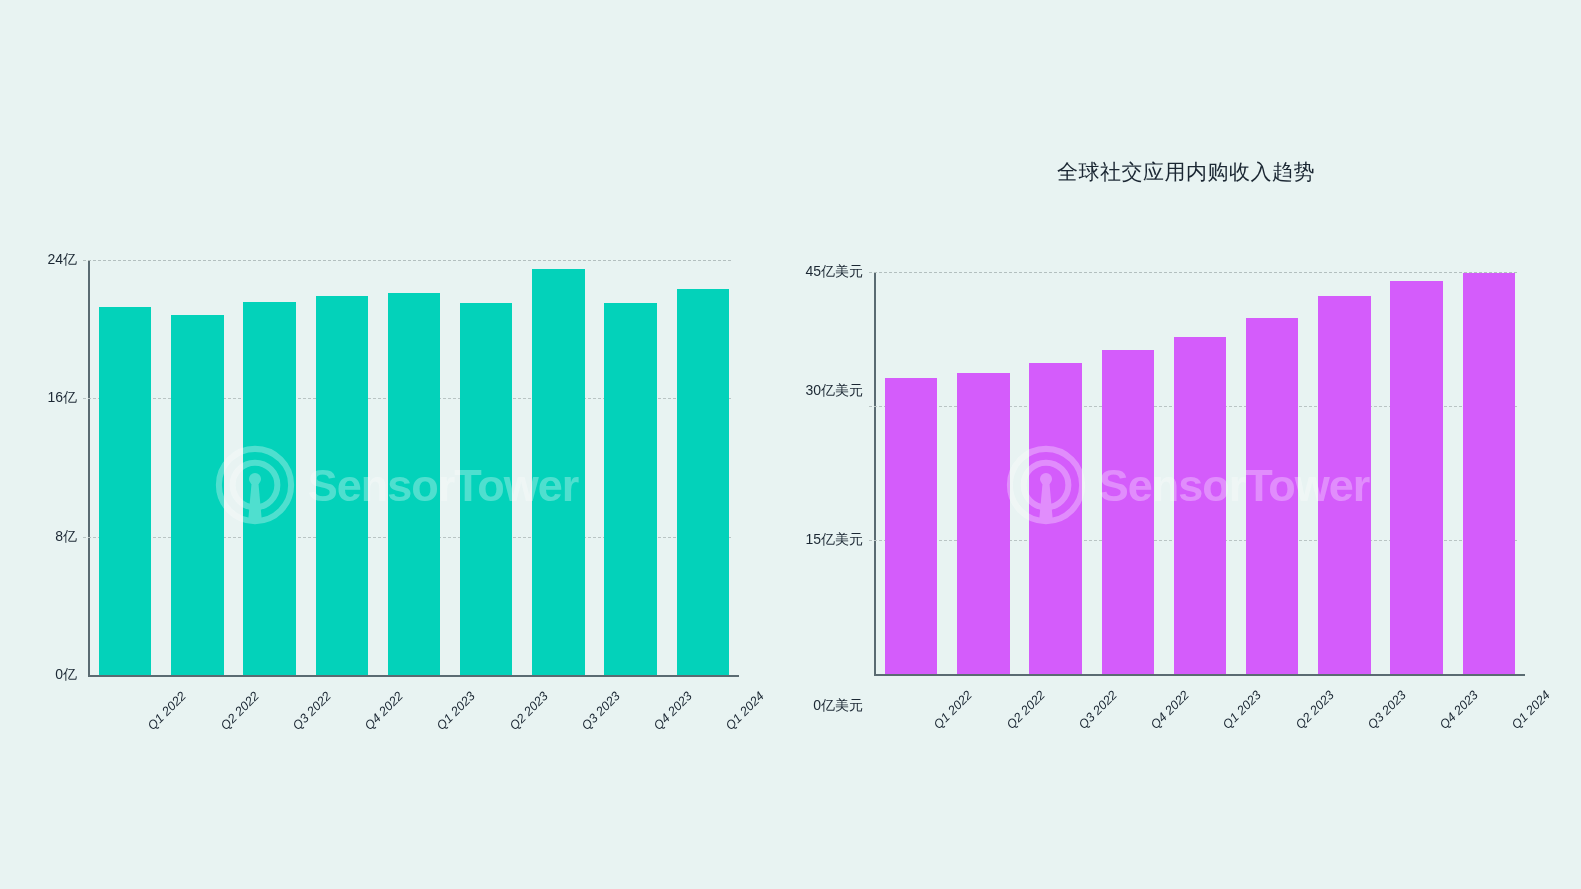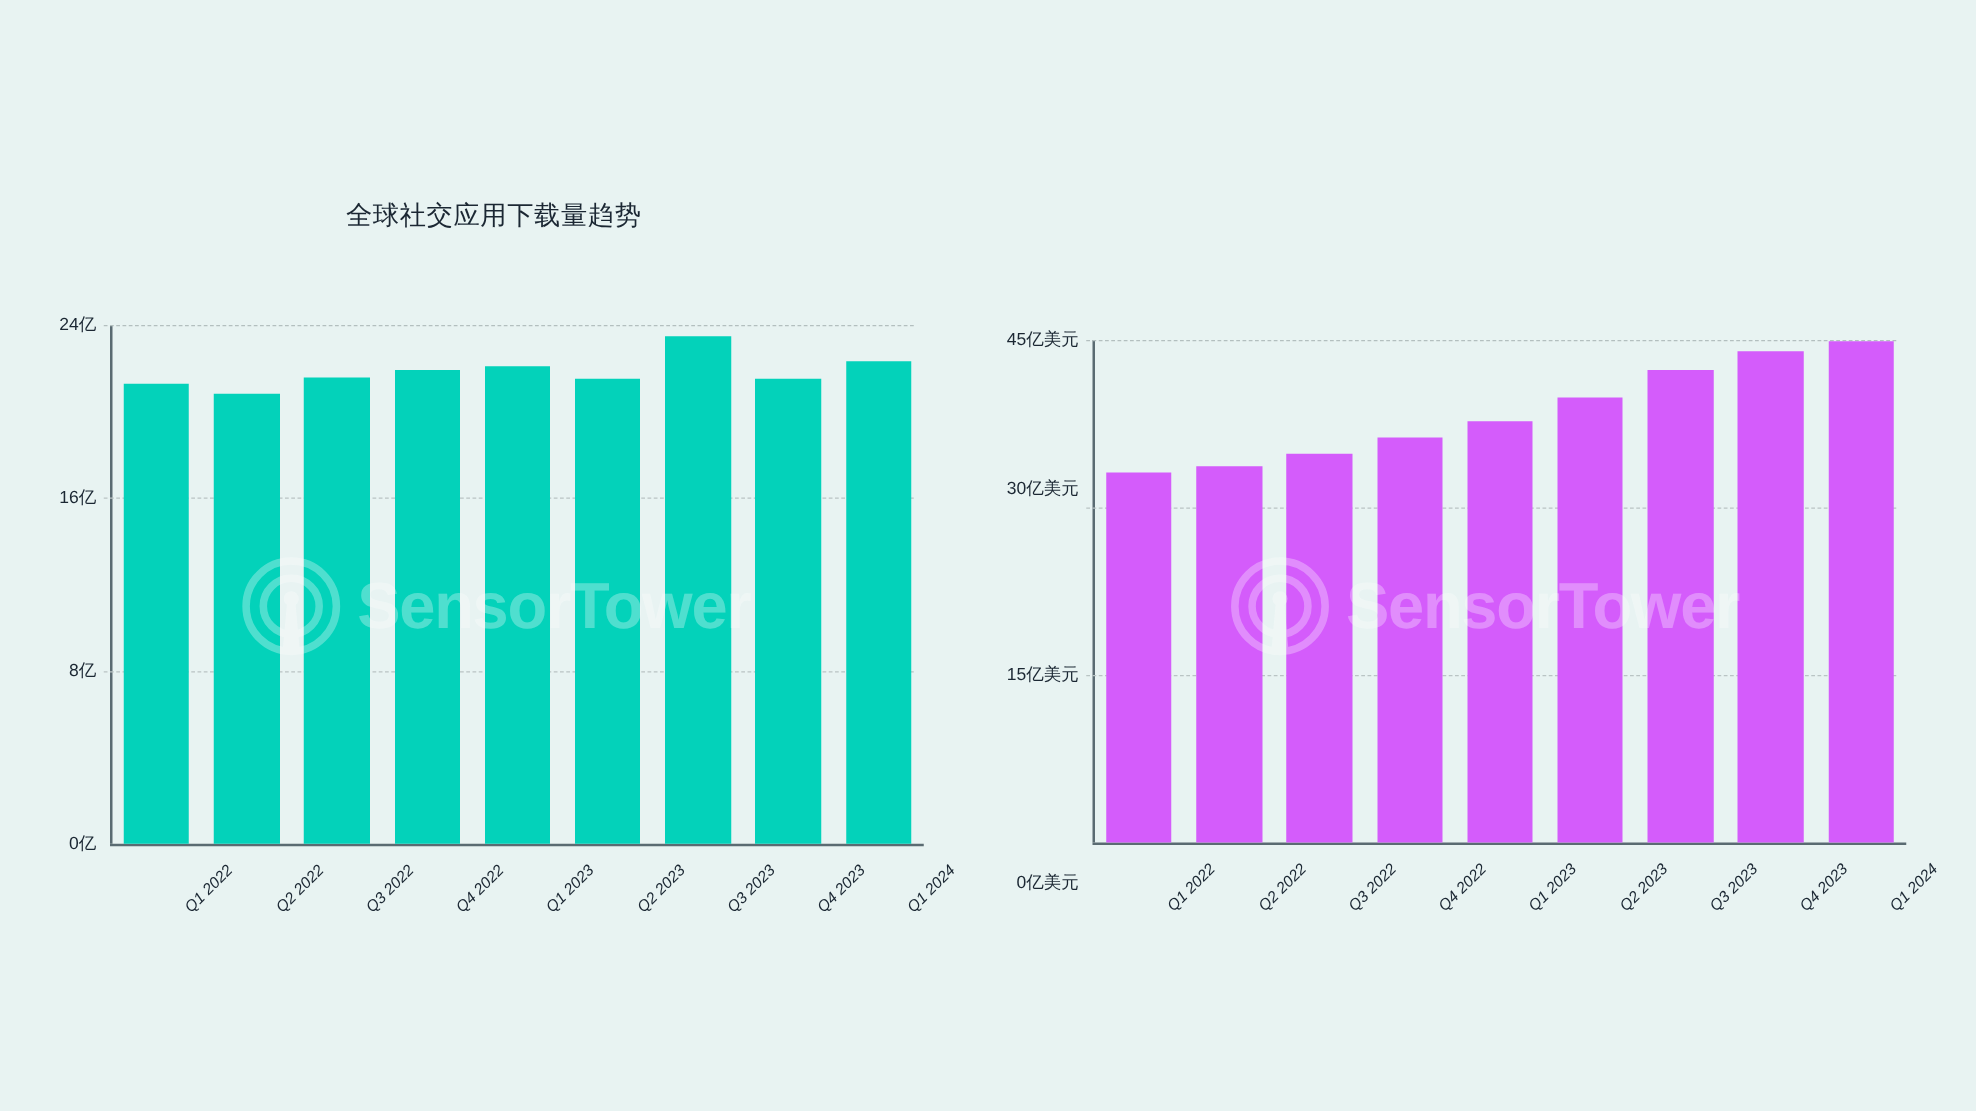--- a/index.html
+++ b/index.html
@@ -114,34 +114,33 @@
     height: 110px;
     display: flex;
     align-items: center;
     justify-content: center;
     gap: 10px;
     pointer-events: none;
     opacity: 0.30;
   }
   .watermark svg { display: block; }
   .watermark-text {
-    font-size: 52px;
+    font-size: 45px;
     font-weight: 700;
     color: #ffffff;
     letter-spacing: -1px;
     line-height: 1;
   }
 </style>
 </head>
 <body>
 
 <div class="page">
 
   <div class="panel panel-left">
-    <div class="panel-title">全球社交应用下载量趋势</div>
 
     <div class="plot plot-left" id="plot-downloads">
       <div class="axis-y"></div>
       <div class="axis-x"></div>
       <div class="grid-layer" id="grid-downloads">
           <div class="ytick" style="top: 415px; margin-left: 23px;">0亿</div>
           <div class="gridline" style="top: 276.667px;"></div>
           <div class="ytick" style="top: 276.667px;">8亿</div>
           <div class="gridline" style="top: 138.333px;"></div>
           <div class="ytick" style="top: 138.333px;">16亿</div>
@@ -179,20 +178,21 @@
           <circle cx="50" cy="50" r="26" fill="none" stroke="#ffffff" stroke-width="7"></circle>
           <circle cx="50" cy="43" r="7" fill="#ffffff"></circle>
           <path d="M46 48 L42 92 L58 92 L54 48 Z" fill="#ffffff"></path>
         </svg>
       </span>
       <span class="watermark-text">SensorTower</span>
     </div>
   </div>
 
   <div class="panel panel-right">
+    <div class="panel-title">全球社交应用内购收入趋势</div>
 
     <div class="plot plot-right" id="plot-revenue">
       <div class="axis-y"></div>
       <div class="axis-x"></div>
       <div class="grid-layer" id="grid-revenue">
           <div class="ytick" style="top: 402px; margin-top: 32px;">0亿美元</div>
           <div class="gridline" style="top: 268px;"></div>
           <div class="ytick" style="top: 268px;">15亿美元</div>
           <div class="gridline" style="top: 134px;"></div>
           <div class="ytick" style="top: 119px;">30亿美元</div>

